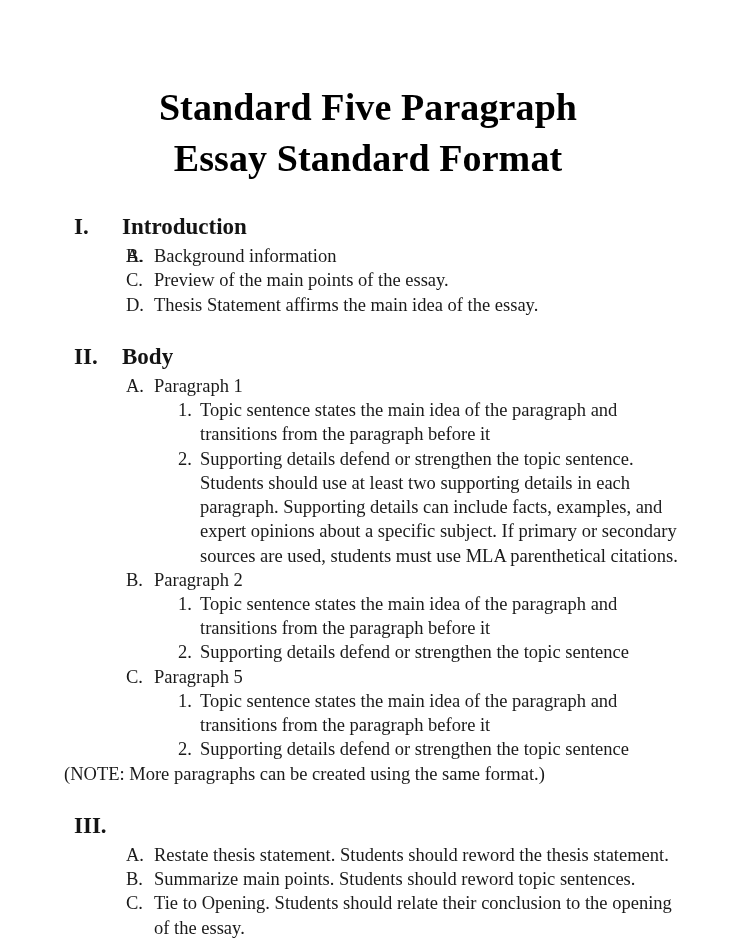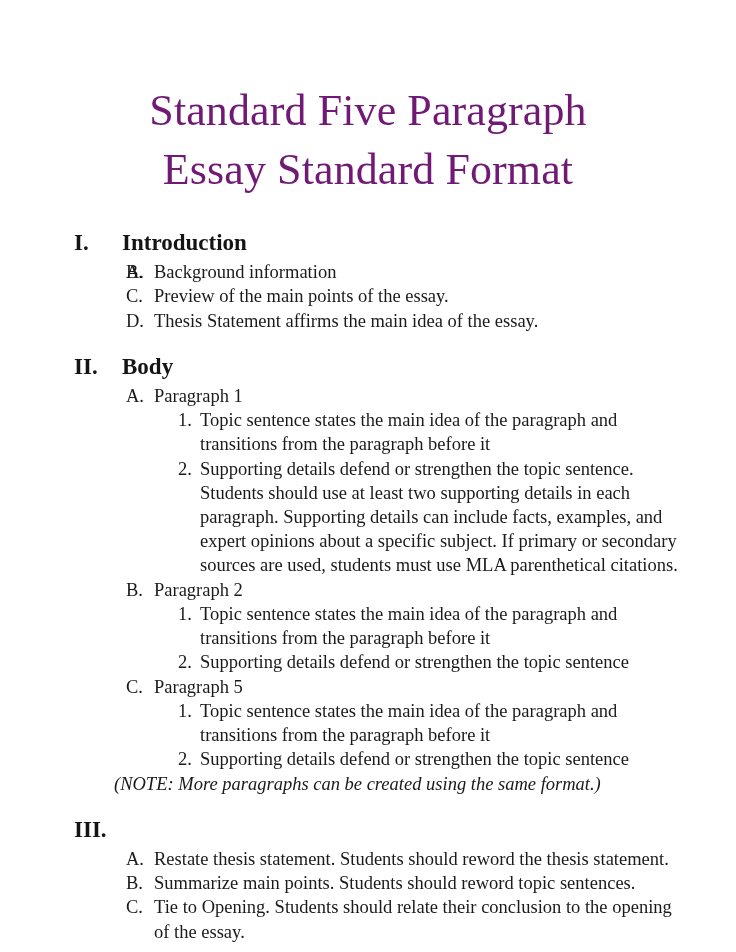--- a/index.html
+++ b/index.html
@@ -22,38 +22,38 @@
     height: 952px;
     background: #ffffff;
     overflow: hidden;
   }
 
   
   .doc-title {
     margin: 0;
     padding-top: 82px;
     text-align: center;
-    font-size: 44px;
-    font-weight: normal;
+    font-size: 38px;
+    font-weight: bold;
     line-height: 1.33;
     letter-spacing: 0.1px;
-    color: #701a75;
+    color: #000000;
   }
   .doc-title .title-line {
     display: block;
   }
 
   
   .outline {
     margin: 0;
     padding: 0 48px 0 0;
   }
 
   .section {
-    margin-top: 20px;
+    margin-top: 26px;
   }
   .section:first-of-type {
     margin-top: 30px;
   }
 
   
   .section-heading {
     display: flex;
     align-items: baseline;
     font-size: 23px;
@@ -124,23 +124,22 @@
     width: 22px;
   }
   .level-num > .item .text {
     display: block;
   }
 
   
   .note-line {
     font-size: 18.5px;
     line-height: 1.31;
-    padding-left: 114px;
-    margin: 0;
-    font-style: italic;
+    padding-left: 64px;
+    margin: 0;
   }
 </style>
 </head>
 <body>
 
 <div class="page">
 
   <h1 class="doc-title">
     <span class="title-line">Standard Five Paragraph</span>
     <span class="title-line">Essay Standard Format</span>

